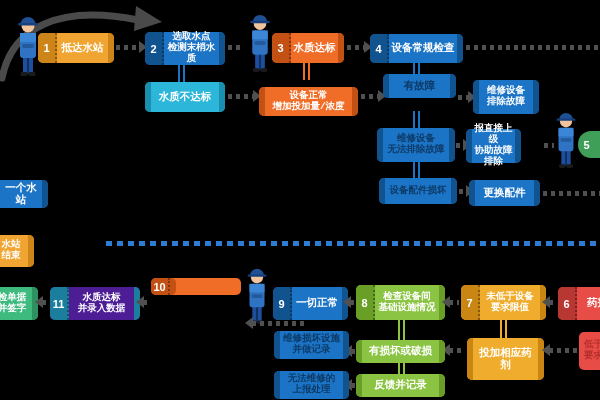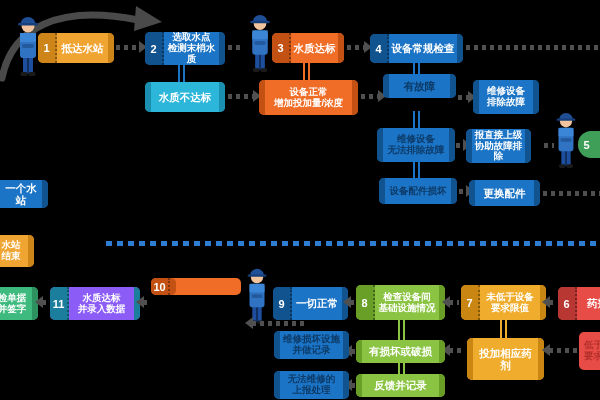--- a/index.html
+++ b/index.html
@@ -6,33 +6,33 @@
   #stage{position:relative;width:600px;height:400px;background:#000;overflow:hidden;
          font-family:"Liberation Sans",sans-serif;}
   
   .box{position:absolute;display:flex;align-items:stretch;border-radius:5px;
        color:#fff;font-weight:bold;box-sizing:border-box;}
   .num{flex:0 0 17px;display:flex;align-items:center;justify-content:center;
        font-size:11px;border-radius:5px 0 0 5px;border-right:2px dotted rgba(0,0,0,.35);}
   .capL{flex:0 0 6px;border-radius:5px 0 0 5px;}
   .capR{flex:0 0 6px;border-radius:0 5px 5px 0;}
   .lbl{flex:1;display:flex;flex-direction:column;justify-content:center;
-       text-align:center;font-size:10.5px;line-height:1.15;padding:1px 2px;}
+       text-align:center;font-size:10.5px;line-height:1.15;padding:1px 2px;font-family:Liberation Mono, monospace;}
   .lbl.small{font-size:9.5px;}
   .lbl span{display:block;}
   
   .yellow{background:#f0a532;}  .yellow .num,.yellow .capL,.yellow .capR{background:#cd8418;}
   .blue{background:#1b74c5;}    .blue .num,.blue .capL,.blue .capR{background:#10538f;}
   .cyan{background:#2cb6d9;}    .cyan .capL,.cyan .capR{background:#1b8fb0;}
   .orange{background:#ef6d27;}  .orange .num,.orange .capL,.orange .capR{background:#c25113;}
   .amber{background:#f0ad2d;}   .amber .num,.amber .capL,.amber .capR{background:#c98613;}
   .green{background:#8ac442;}   .green .num,.green .capL,.green .capR{background:#699f27;}
   .emerald{background:#3fba7f;} .emerald .capL,.emerald .capR{background:#2d9160;}
   .red{background:#e74c47;}     .red .num,.red .capL,.red .capR{background:#b83733;}
-  .teal{background:#8b5cf6;}    .teal .num,.teal .capL,.teal .capR{background:#1b7e9c;}
+  .teal{background:#4c1d95;}    .teal .num,.teal .capL,.teal .capR{background:#1b7e9c;}
   .g5{background:#3f9e58;}      .g5 .num{border:none;background:transparent;}
   .darktext .lbl{color:#0d3a67;}
   .darkred .lbl{color:#b5302c;}
   
   .dash{position:absolute;height:5px;
         background:repeating-linear-gradient(90deg,#505050 0 4px,transparent 4px 8px);}
   .dash.right::after{content:"";position:absolute;right:-7px;top:-4px;
         border:6px solid transparent;border-right:0;border-left:8px solid #505050;}
   .dash.left::before{content:"";position:absolute;left:-7px;top:-4px;
         border:6px solid transparent;border-left:0;border-right:8px solid #505050;}
@@ -135,21 +135,21 @@
   <div class="dash" style="left:228px;top:45px;width:16px"></div>
   <div class="box orange" style="left:272px;top:33px;width:72px;height:30px">
     <span class="num">3</span>
     <span class="lbl">
         <span>水质达标</span>
       </span>
     <span class="capR"></span>
   </div>
   <div class="vlink v-orange" style="left:303px;top:63px;height:17px"></div>
   <div class="dash right" style="left:228px;top:94px;width:26px"></div>
-  <div class="box orange" style="left:259px;top:80px;width:99px;height:35px">
+  <div class="box orange" style="left:259px;top:87px;width:99px;height:29px">
     <span class="capL"></span>
     <span class="lbl small">
         <span>设备正常</span>
         <span>增加投加量/浓度</span>
       </span>
     <span class="capR"></span>
   </div>
 
   <div class="dash right" style="left:347px;top:45px;width:18px"></div>
   <div class="box blue" style="left:370px;top:34px;width:93px;height:29px">
@@ -183,21 +183,21 @@
   <div class="vlink v-blue" style="left:413px;top:111px;height:17px"></div>
   <div class="box blue darktext" style="left:377px;top:128px;width:78px;height:34px">
     <span class="capL"></span>
     <span class="lbl small">
         <span>维修设备</span>
         <span>无法排除故障</span>
       </span>
     <span class="capR"></span>
   </div>
   <div class="dash right" style="left:456px;top:143px;width:8px"></div>
-  <div class="box blue" style="left:466px;top:129px;width:65px;height:34px">
+  <div class="box blue" style="left:466px;top:129px;width:55px;height:34px">
     <span class="capL"></span>
     <span class="lbl small">
         <span>报直接上级</span>
         <span>协助故障排除</span>
       </span>
     <span class="capR"></span>
   </div>
   <div class="dash" style="left:544px;top:143px;width:10px"></div>
   <div class="box g5" style="left:578px;top:131px;width:40px;height:27px;border-radius:13px 5px 5px 13px">
     <span class="num">5</span>

